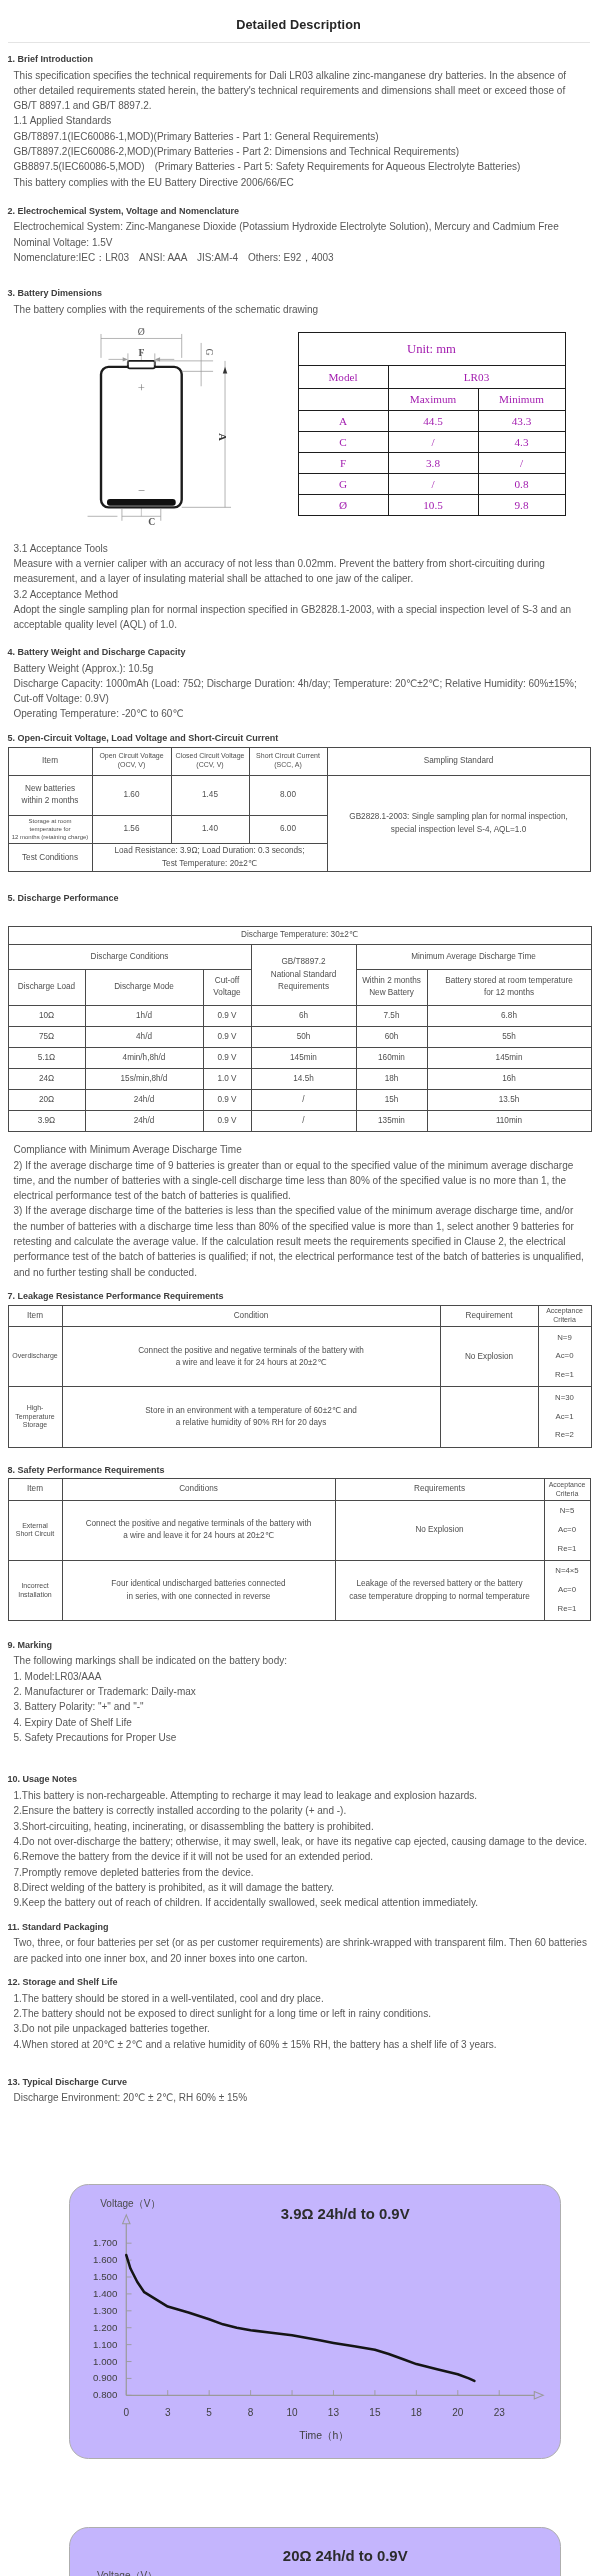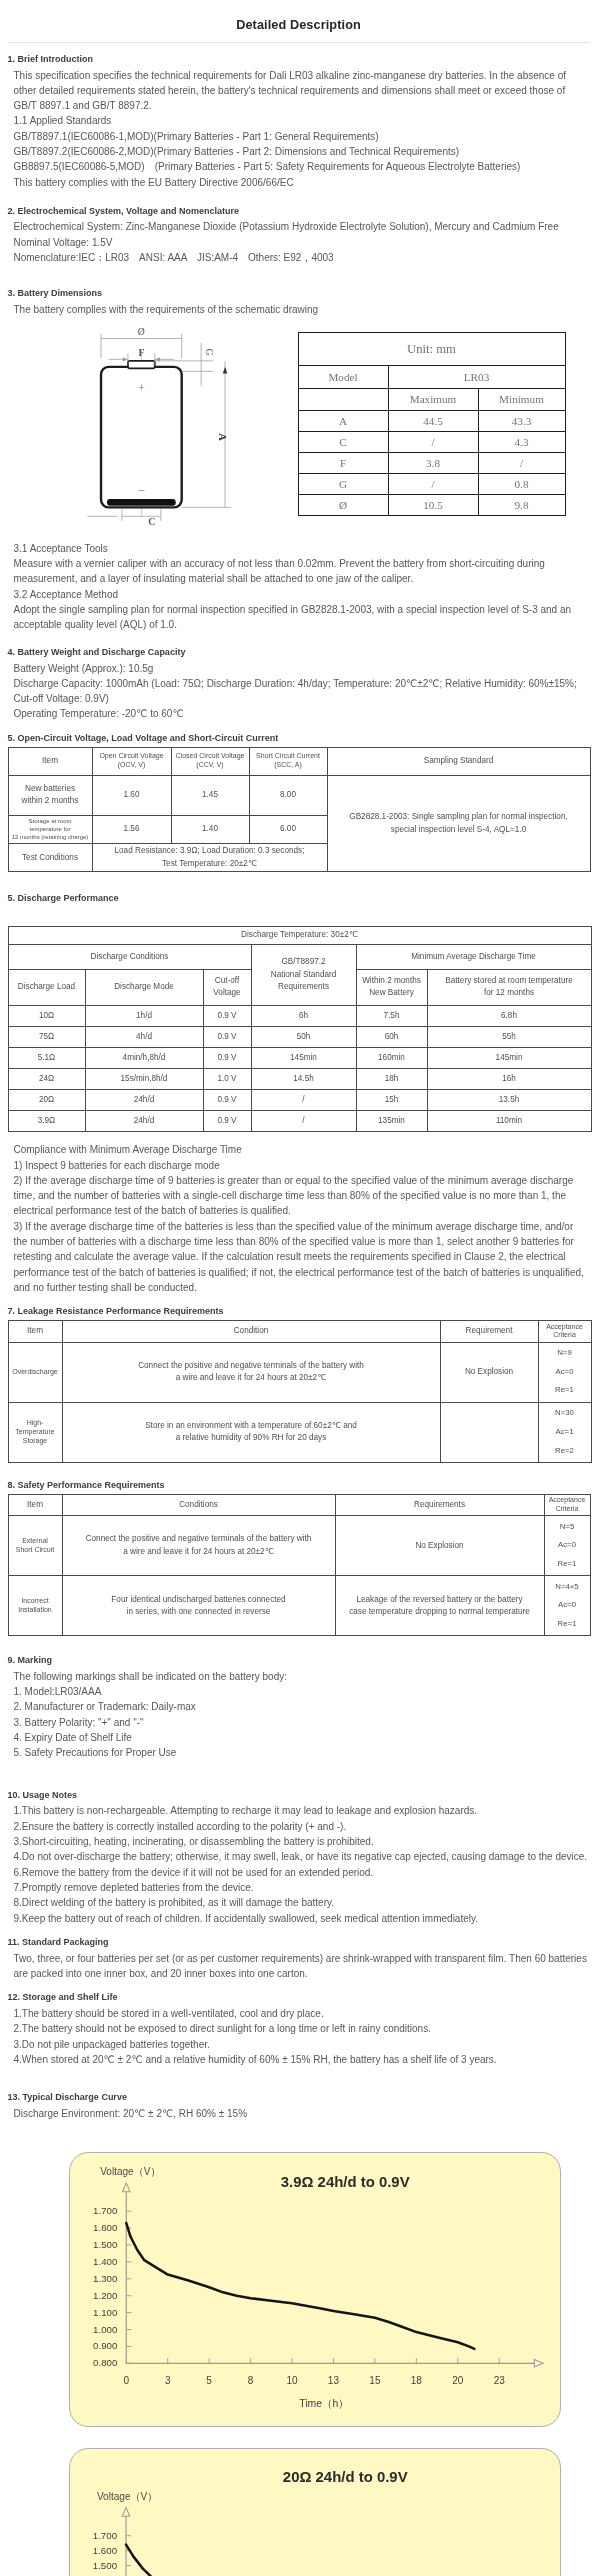--- a/index.html
+++ b/index.html
@@ -7,26 +7,26 @@
   #doc{padding:0 7.5px 12px 7.5px;}
   .title{text-align:center;font-weight:bold;color:#262626;font-size:12.7px;padding:18px 0 9.7px 0;letter-spacing:0.1px;}
   .rule{border:none;border-top:0.7px solid #e4e4e4;margin:0 0 7.5px 0;}
   .h{font-size:9px;font-weight:700;color:#3d3d3d;margin:11.2px 0 3.7px 0;}
   .p{font-size:10px;line-height:15.3px;color:#575757;padding-left:6px;}
   .tbl{border-collapse:collapse;width:582px;table-layout:fixed;color:#4f4f4f;}
   .tbl td{border:0.7px solid #4a4a4a;text-align:center;vertical-align:middle;font-size:8.2px;line-height:1.5;padding:1.5px 3px;overflow:hidden;}
   .tbl .small{font-size:7px;line-height:1.25;}
   .tbl .tiny{font-size:6px;line-height:1.35;}
   .tbl .crit{font-size:7.8px;line-height:2.4;text-align:center;}
-  .dims{border-collapse:collapse;width:266px;table-layout:fixed;font-family:"Liberation Serif","DejaVu Serif",serif;color:#737373;}
+  .dims{border-collapse:collapse;width:266px;table-layout:fixed;font-family:"Liberation Serif","DejaVu Serif",serif;color:#a21caf;}
   .dims td{border:0.7px solid #1d1d1d;text-align:center;vertical-align:middle;font-size:11.2px;padding:0.7px 2.2px;}
   .dims .big{font-size:12.7px;}
   .dimsrow{display:flex;align-items:flex-start;margin:10.5px 0 15px 0;padding-left:69px;}
   .dimsrow .tablewrap{margin-left:34px;margin-top:4.5px;}
-  .chart-box{width:490px;margin-left:61px;border:1.5px solid #aeaeae;border-radius:19.4px;background:#fef9c3;overflow:hidden;}
+  .chart-box{width:490px;margin-left:61px;border:1.5px solid #aeaeae;border-radius:19.4px;background:#c4b5fd;overflow:hidden;margin-top:47px;}
   .gap{width:100%;}
   svg text{font-family:"Liberation Sans","DejaVu Sans",sans-serif;}
   .schematic text{font-family:"Liberation Serif","DejaVu Serif",serif;}
 </style>
 </head>
 <body>
 
 <div id="doc">
   <div class="title">Detailed Description</div>
   <hr class="rule">
@@ -246,21 +246,20 @@
             <td>24h/d</td>
             <td>0.9 V</td>
             <td>/</td>
             <td>135min</td>
             <td>110min</td>
           </tr>
         </tbody>
       </table>
       <div class="gap" style="height: 10.5px;"></div>
       <div class="p">Compliance with Minimum Average Discharge Time</div>
-      <div class="p">1)  Inspect 9 batteries for each discharge mode</div>
       <div class="p">2)  If the average discharge time of 9 batteries is greater than or equal to the specified value of the minimum average discharge time, and the number of batteries with a single-cell discharge time less than 80% of the specified value is no more than 1, the electrical performance test of the batch of batteries is qualified.</div>
       <div class="p">3)  If the average discharge time of the batteries is less than the specified value of the minimum average discharge time, and/or the number of batteries with a discharge time less than 80% of the specified value is more than 1, select another 9 batteries for retesting and calculate the average value. If the calculation result meets the requirements specified in Clause 2, the electrical performance test of the batch of batteries is qualified; if not, the electrical performance test of the batch of batteries is unqualified, and no further testing shall be conducted.</div>
       <div class="h">7. Leakage Resistance Performance Requirements</div>
       <table class="tbl">
         <colgroup>
           <col style="width: 54px;">
           <col style="width: 378px;">
           <col style="width: 98px;">
           <col style="width: 53px;">
         </colgroup>

